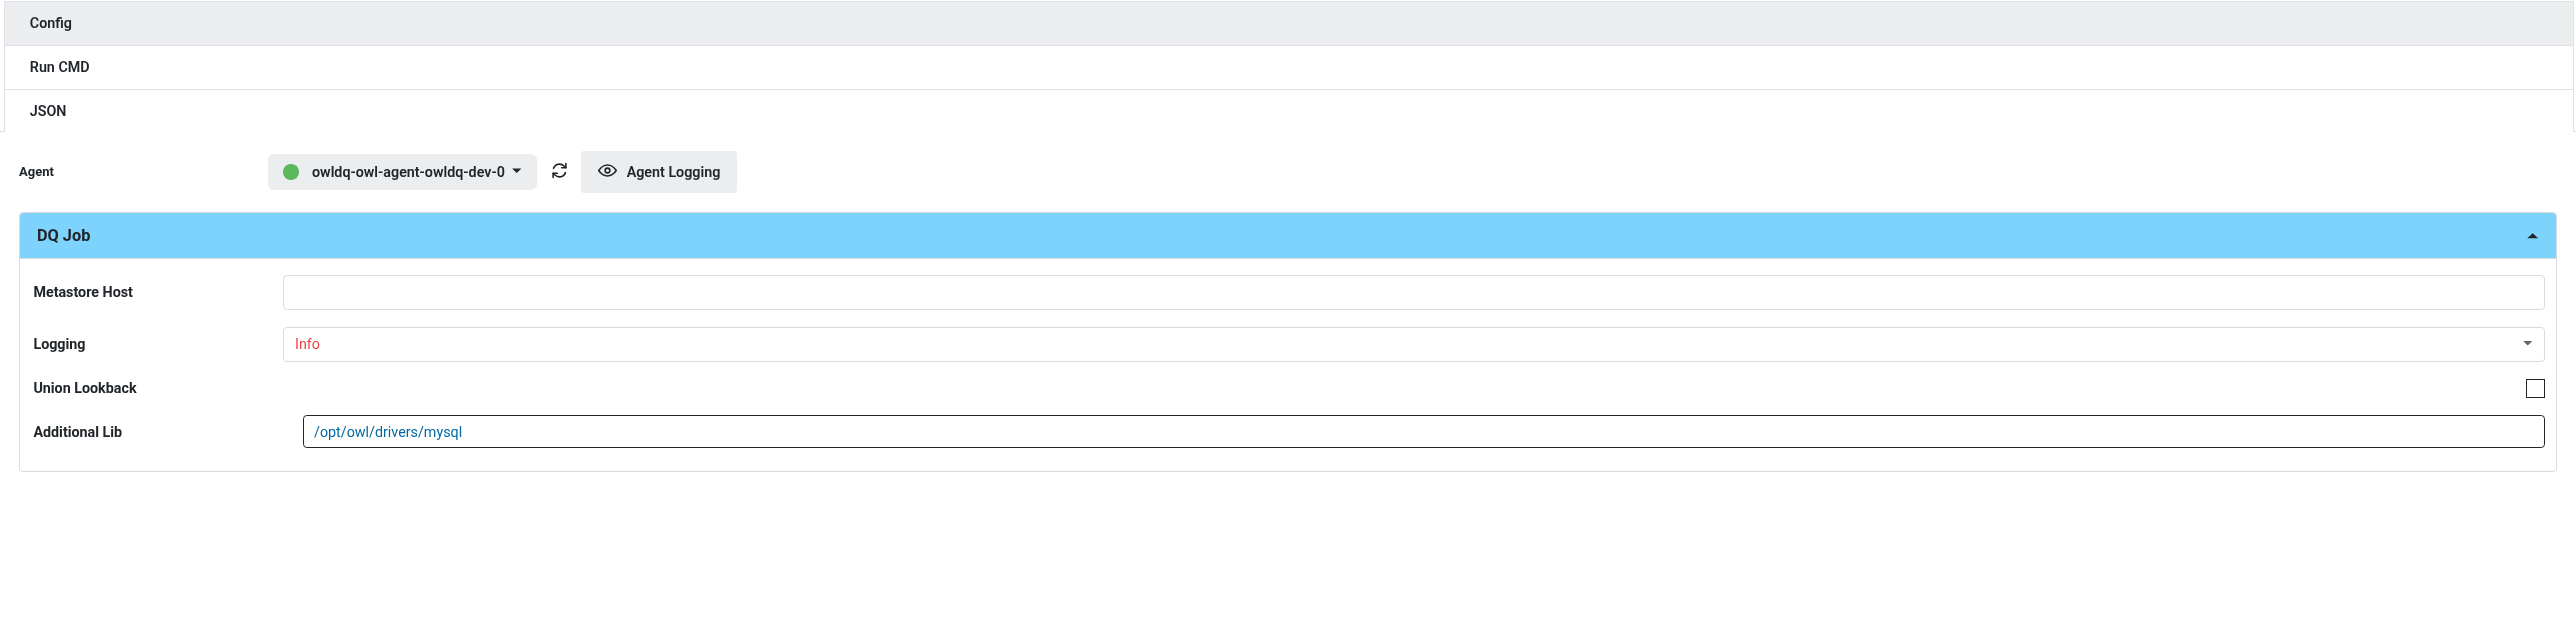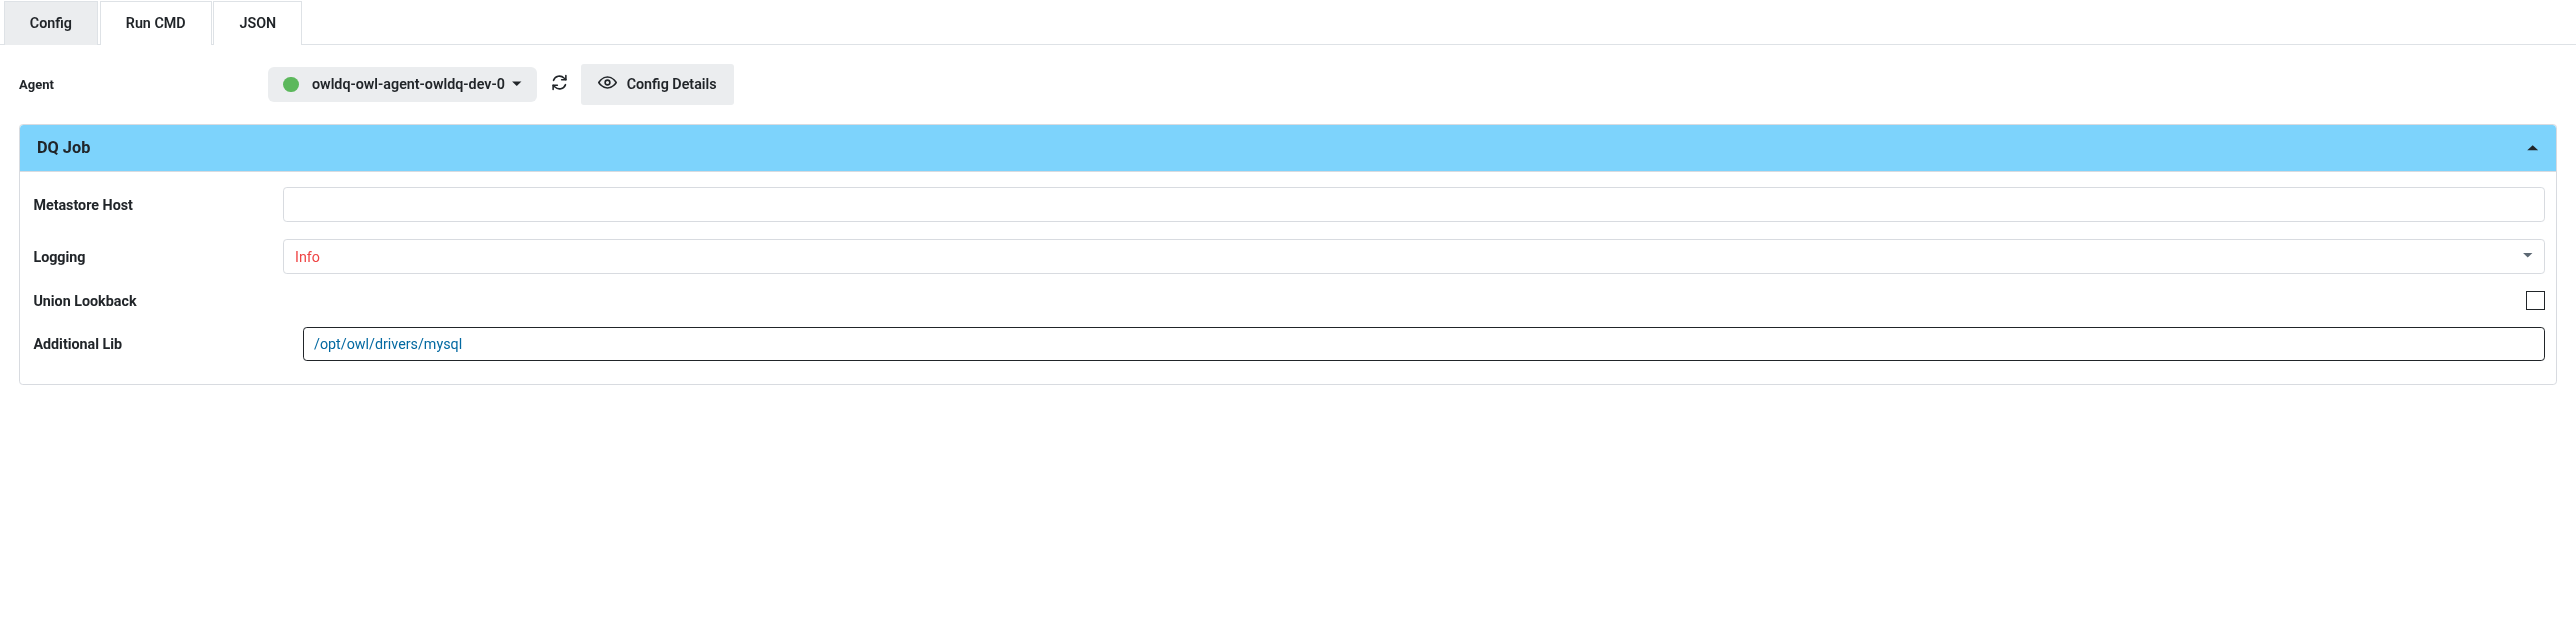--- a/index.html
+++ b/index.html
@@ -6,20 +6,21 @@
     body {
       font-family: -apple-system, BlinkMacSystemFont, "Segoe UI", Roboto, "Helvetica Neue", Arial, sans-serif;
       font-size: 13.4px;
       color: #212529;
       background: #fff;
     }
     .tabs {
       display: flex;
       border-bottom: 1px solid #dee2e6;
       padding-left: 3.8px;
+      flex-direction: column;
     }
     .tab {
       padding: 13.4px 25px;
       border: 1px solid #dee2e6;
       border-bottom: none;
       background: #fff;
       cursor: pointer;
       font-weight: 600;
       font-size: 14.3px;
       margin-right: 1.9px;
@@ -191,21 +192,21 @@
       </span>
     </div>
 
     <div class="details-btn">
       <span>
         <svg width="19" height="19" viewBox="0 0 24 24" fill="none" stroke="currentColor" stroke-width="2" stroke-linecap="round" stroke-linejoin="round">
           <path d="M1 12s4-7 11-7 11 7 11 7-4 7-11 7S1 12 1 12z"></path>
           <circle cx="12" cy="12" r="3"></circle>
         </svg>
       </span>
-      <span>Config Details</span>
+      <span>Agent Logging</span>
     </div>
   </div>
 
   <div class="panel">
     <div class="panel-header">
       <span class="panel-title">DQ Job</span>
       <span class="collapse-caret">
         <svg width="13.4" height="13.4" viewBox="0 0 16 16" fill="currentColor">
             <path d="M1.5 11l6.5-6 6.5 6z"></path>
           </svg>

